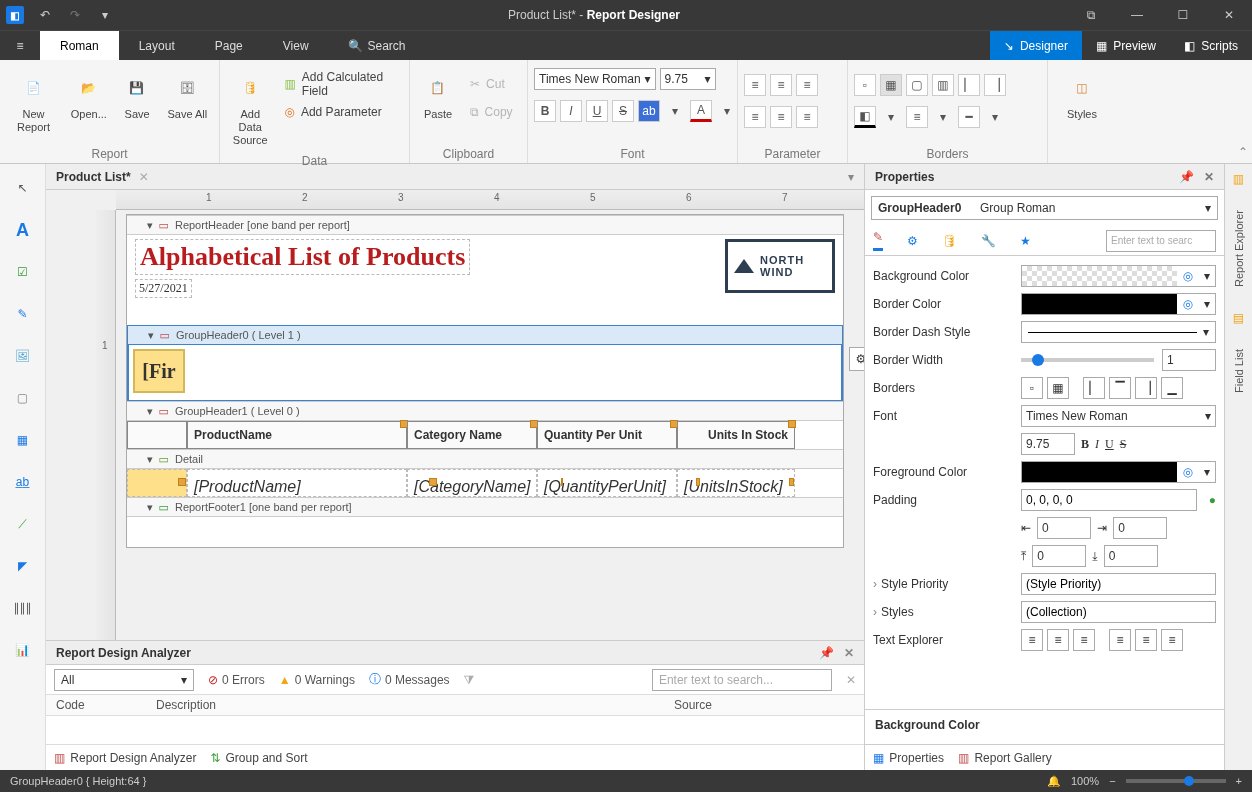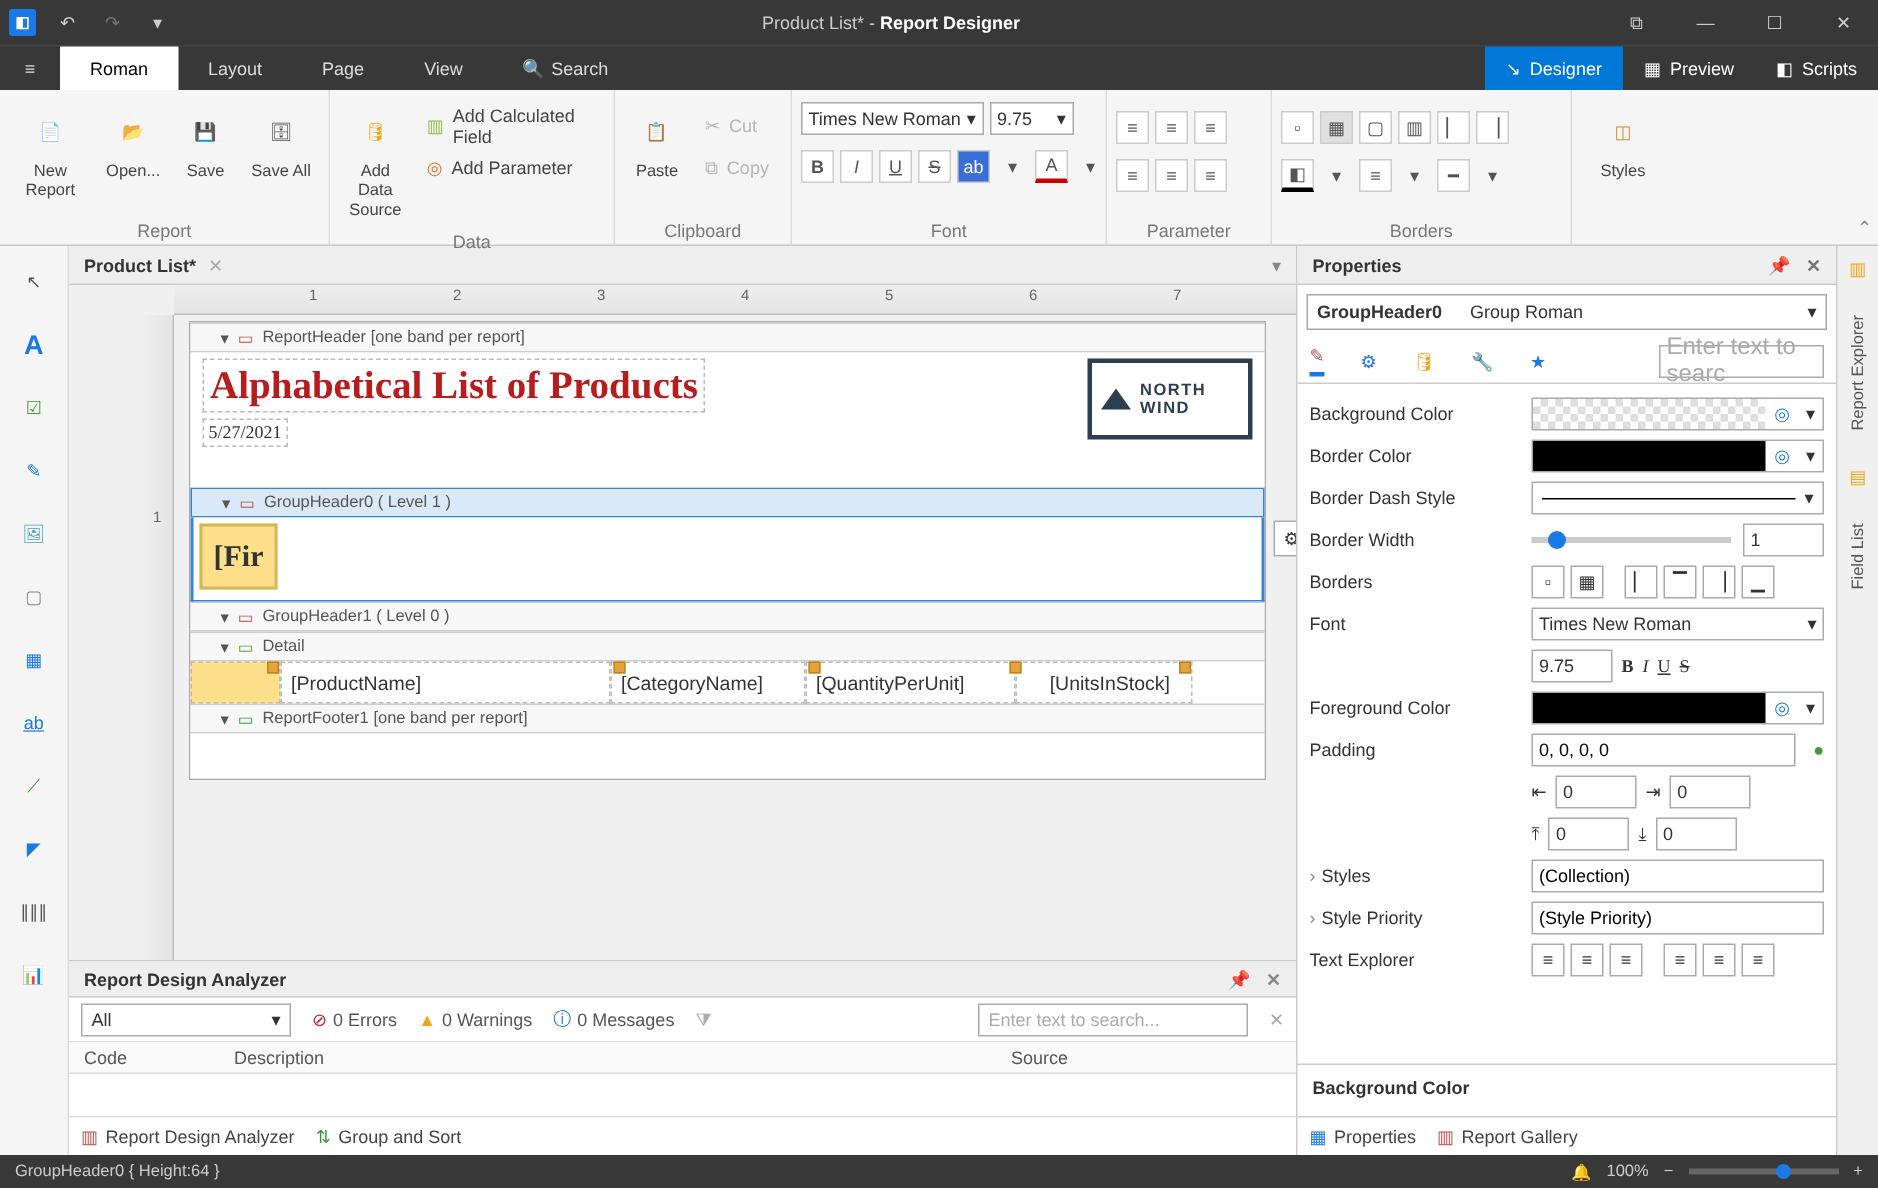--- a/index.html
+++ b/index.html
@@ -48,40 +48,40 @@
 .logo { position:absolute; right:8px; top:4px; width:110px; height:54px; border:3px solid #2c3e50; display:flex; align-items:center; gap:2px; padding:2px;}
 .logo .caret { width:0;height:0;border-left:10px solid transparent;border-right:10px solid transparent;border-bottom:14px solid #2c3e50; margin:0 4px;}
 .logo .txt { font-size:11px; font-weight:bold; color:#2c3e50; line-height:1.1; letter-spacing:1px;}
 .sec-gh0 { height:56px; background:#fff; border:1px solid #3b82d1; border-left:2px solid #3b82d1; border-right:2px solid #3b82d1; border-top:none; padding:4px; position:relative;}
 .fir { width:52px;height:44px; background:#ffe08a; border:2px solid #d1b95a; font-family:"Times New Roman",serif; font-size:20px; font-weight:bold; display:flex;align-items:center;justify-content:center; position:relative;}
 .gear { position:absolute; right:-32px; top:2px; width:24px;height:24px; border:1px solid #aaa; background:#fff; display:flex;align-items:center;justify-content:center;}
 .sec-gh1 { height:28px; background:#fff; display:flex;}
 .colhdr { border:1px solid #888; background:#fafafa; font-family:"Times New Roman",serif; font-weight:bold; font-size:12px; display:flex;align-items:center; padding:0 6px; position:relative;}
 .marker { width:8px;height:8px;background:#e6a23c;position:absolute;right:-2px;top:-2px;border:1px solid #c1821b;}
 .sec-detail { height:28px; background:#fff; display:flex;}
-.detail-cell { border:1px dashed #bbb; font-family:"Times New Roman",serif; font-size:13px; display:flex;align-items:center; padding:0 6px;}
+.detail-cell { border:1px dashed #bbb; font-family:"Times New Roman",serif; font-size:16px; display:flex;align-items:flex-end; padding:0 6px;font-style:italic;}
 .yellow { background:#ffe08a;}
 .analyzer { height:130px; border-top:1px solid #ccc; background:#fff; display:flex; flex-direction:column;}
 .analyzer .hdr { height:24px; background:#eee; display:flex; align-items:center; padding:0 10px; font-weight:600; font-size:12px; border-bottom:1px solid #ccc;}
 .analyzer .tools { height:30px; display:flex; align-items:center; gap:14px; padding:0 8px; border-bottom:1px solid #ddd;}
 .analyzer .combo { width:140px; height:22px; border:1px solid #aaa; background:#fff; padding:0 6px; display:flex;align-items:center; font-size:12px;}
 .analyzer .chip { display:flex;align-items:center;gap:4px; font-size:12px; color:#555;}
 .analyzer .search { margin-left:auto; height:22px; width:180px; border:1px solid #aaa; padding:0 6px; font-size:12px; color:#aaa; display:flex;align-items:center;}
 .analyzer table { width:100%; font-size:12px; border-collapse:collapse;}
 .analyzer th { text-align:left; padding:3px 10px; border-bottom:1px solid #ddd; color:#555; font-weight:normal; background:#fafafa;}
 .analyzer .tabs { height:26px; display:flex; align-items:center; gap:14px; padding:0 8px; border-top:1px solid #ddd;}
 .analyzer .tabs .t { display:flex;align-items:center;gap:5px; font-size:12px; color:#444;}
 .props { width:360px; background:#fff; border-left:1px solid #ccc; display:flex; flex-direction:column;}
 .props .hdr { height:26px; background:#eee; border-bottom:1px solid #ccc; display:flex;align-items:center; padding:0 10px; font-weight:600;}
 .props .hdr .pin{ margin-left:auto; color:#777;}
 .props .hdr .x{ margin-left:10px; color:#777;}
 .props .combo { margin:6px; height:24px; border:1px solid #aaa; display:flex;align-items:center; padding:0 6px; font-size:12px; gap:6px;}
 .props .filterbar { height:30px; border-bottom:1px solid #ccc; display:flex; align-items:center; padding:0 8px; gap:24px;}
 .props .filterbar .active { border-bottom:3px solid #1a7ae5; padding-bottom:4px;}
-.props .filterbar .srch { margin-left:auto; height:22px; width:110px; border:1px solid #aaa; font-size:16px; color:#aaa; display:flex;align-items:center; padding:0 4px;}
+.props .filterbar .srch { margin-left:auto; height:22px; width:110px; border:1px solid #aaa; font-size:10px; color:#aaa; display:flex;align-items:center; padding:0 4px;}
 .prop-grid { flex:1; overflow:auto; padding:6px 8px;}
 .prow { display:flex; align-items:center; height:28px; gap:8px;}
 .prow .lab { width:140px; font-size:12px; color:#333;}
 .prow .val { flex:1; display:flex; align-items:center;}
 .prow input[type=text]{ width:100%; height:22px; border:1px solid #aaa; padding:0 4px; font-size:12px;}
 .colorbox { flex:1; height:22px; border:1px solid #aaa; display:flex; align-items:center; background:#fff;}
 .colorbox .swatch { flex:1; height:100%; }
 .checker { background-image: linear-gradient(45deg,#ddd 25%,transparent 25%),linear-gradient(-45deg,#ddd 25%,transparent 25%),linear-gradient(45deg,transparent 75%,#ddd 75%),linear-gradient(-45deg,transparent 75%,#ddd 75%); background-size:10px 10px; background-position:0 0,0 5px,5px -5px,-5px 0;}
 .bline { flex:1; height:22px; border:1px solid #aaa; display:flex;align-items:center; padding:0 6px;}
 .bline .ln { flex:1; border-top:1px solid #000;}
@@ -343,20 +343,39 @@
           </div>
         </div>
 
         <div class="band-hdr selected">▾ <span style="color:#c0504d">▭</span> <span>GroupHeader0 ( Level 1 )</span></div>
         <div class="sec-gh0">
           <div class="fir">[Fir</div>
           <div class="gear">⚙</div>
         </div>
 
         <div class="band-hdr">▾ <span style="color:#c0504d">▭</span> <span>GroupHeader1 ( Level 0 )</span></div>
+        <div class="sec-gh1">
+          <div class="colhdr" style="width:60px"></div>
+          <div class="colhdr" style="width:220px">
+              <span>ProductName</span>
+              <div class="marker"></div>
+            </div>
+          <div class="colhdr" style="width:130px">
+              <span>Category Name</span>
+              <div class="marker"></div>
+            </div>
+          <div class="colhdr" style="width:140px">
+              <span>Quantity Per Unit</span>
+              <div class="marker"></div>
+            </div>
+          <div class="colhdr" style="width:118px;justify-content:flex-end">
+              <span>Units In Stock</span>
+              <div class="marker"></div>
+            </div>
+        </div>
 
         <div class="band-hdr">▾ <span style="color:#6a9e3e">▭</span> <span>Detail</span></div>
         <div class="sec-detail">
           <div class="detail-cell yellow" style="width:60px">
               <div class="marker" style="position:relative;left:44px;top:-10px"></div>
             </div>
           <div class="detail-cell" style="width:220px">
               <span>[ProductName]</span>
               <div class="marker" style="position:relative;left:128px;top:-10px"></div>
             </div>
@@ -537,29 +556,29 @@
       <div class="prow">
           <div class="lab"></div>
         <div class="val" style="gap:6px">
           <span>⤒</span>
             <div class="spin">0</div>
           <span>⤓</span>
             <div class="spin">0</div>
         </div>
       </div>
       <div class="prow">
+          <div class="lab"><span style="color:#888;margin-right:4px">›</span><span>Style Priority</span></div>
+        <div class="val">
+            <input type="text" value="(Style Priority)" style="">
+          </div>
+      </div>
+      <div class="prow">
           <div class="lab"><span style="color:#888;margin-right:4px">›</span><span>Styles</span></div>
         <div class="val">
             <input type="text" value="(Collection)" style="">
-          </div>
-      </div>
-      <div class="prow">
-          <div class="lab"><span style="color:#888;margin-right:4px">›</span><span>Style Priority</span></div>
-        <div class="val">
-            <input type="text" value="(Style Priority)" style="">
           </div>
       </div>
       <div class="prow">
           <div class="lab">Text Explorer</div>
         <div class="borders-row val">
           <div class="b">≡</div>
             <div class="b">≡</div>
             <div class="b">≡</div>
             <div style="width:6px"></div>
             <div class="b">≡</div>

